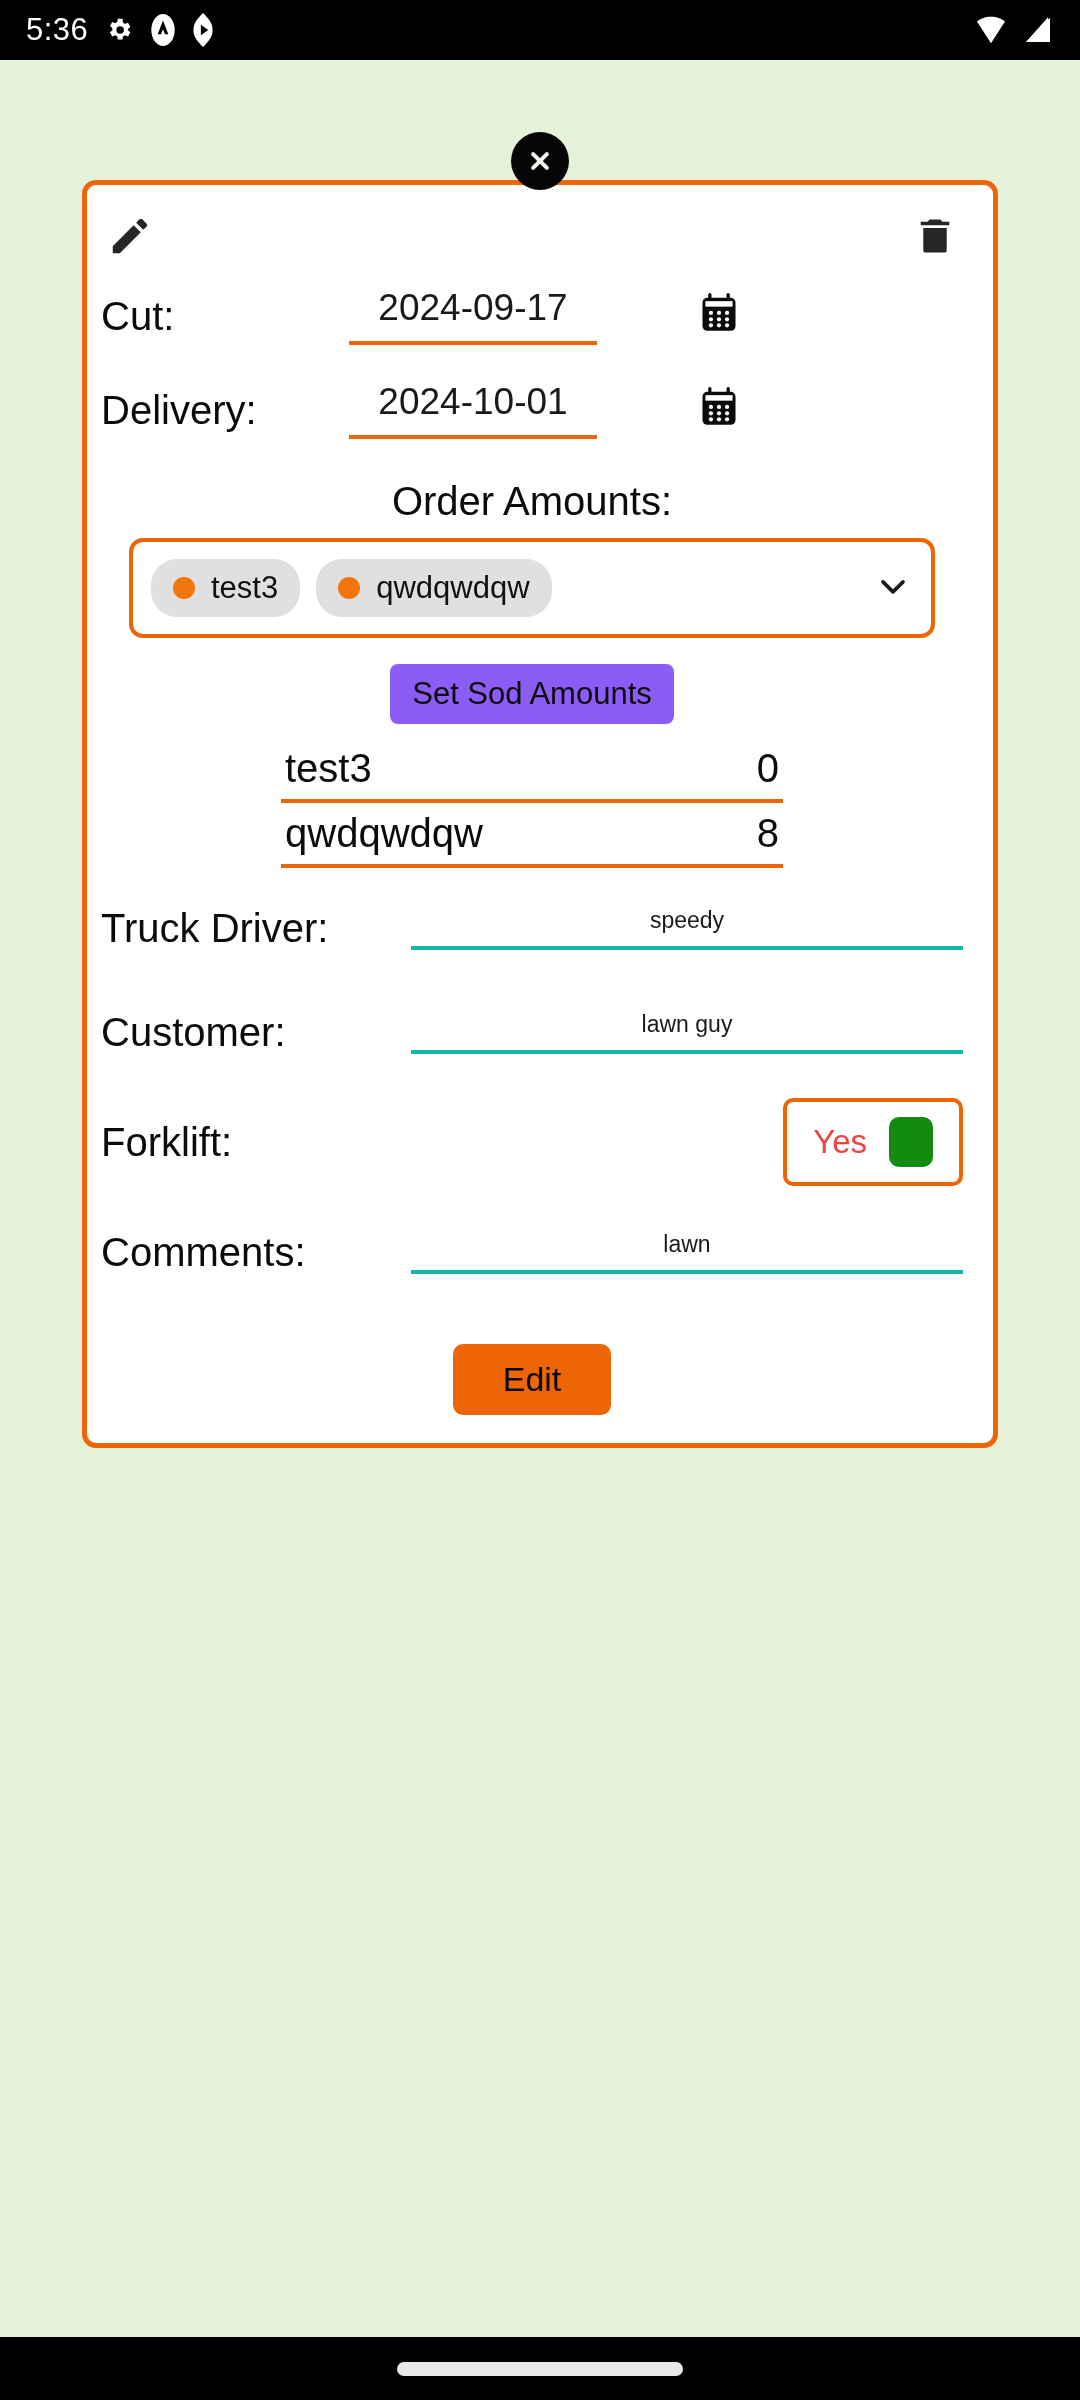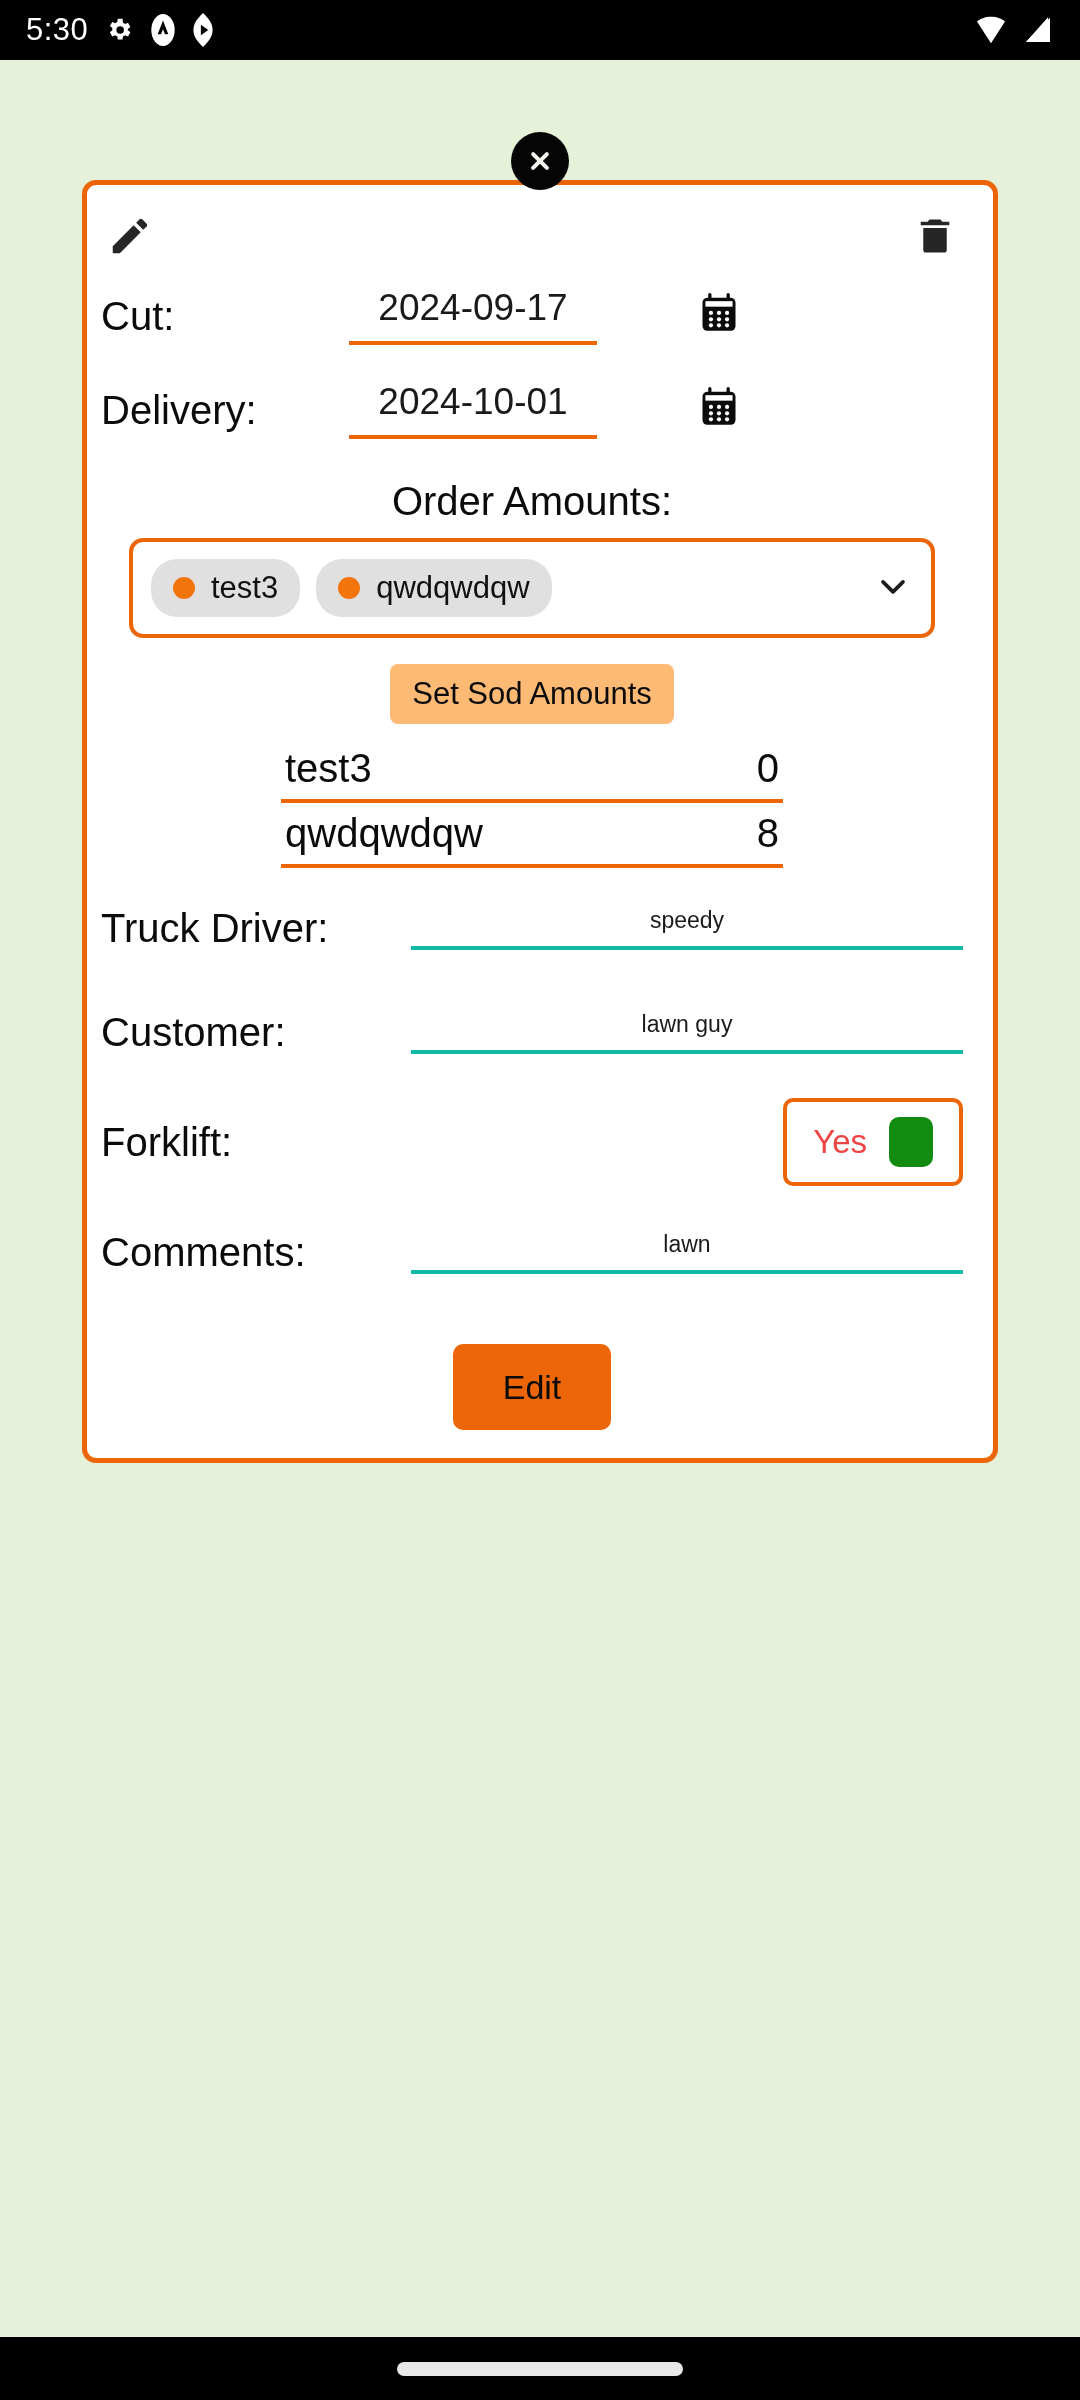--- a/index.html
+++ b/index.html
@@ -107,21 +107,21 @@
     border-radius: 50%;
     background: #f2740a;
     flex: none;
   }
   .chip-label { font-size: 31px; color: #111; }
   .chev { margin-left: auto; padding-left: 10px; }
 
   
   .sod-btn-wrap { display: flex; justify-content: center; margin-top: 26px; }
   .sod-btn {
-    background: #fdba74;
+    background: #8b5cf6;
     border: none;
     border-radius: 8px;
     padding: 12px 22px;
     font-size: 31px;
     color: #0b0b0b;
     font-family: "Liberation Sans", sans-serif;
   }
 
   
   .sod-list { margin: 22px 180px 0 180px; }
@@ -161,21 +161,21 @@
   }
   .bool-text { font-size: 33px; color: #ef4444; }
   .bool-swatch { width: 44px; height: 50px; border-radius: 10px; }
 
   
   .edit-wrap { display: flex; justify-content: center; margin-top: 40px; }
   .edit-btn {
     background: #ec6608;
     border: none;
     border-radius: 10px;
-    width: 158px; height: 86px;
+    width: 158px; height: 71px;
     font-size: 34px;
     color: #0b0b0b;
     font-family: "Liberation Sans", sans-serif;
   }
 
   
   .navbar {
     position: absolute; bottom: 0; left: 0;
     width: 1080px; height: 63px;
     background: #000;
@@ -185,21 +185,21 @@
     width: 286px; height: 14px;
     border-radius: 7px;
     background: #e8e8e8;
   }
 </style>
 </head>
 <body>
 
 <div class="statusbar">
   <div class="sb-left">
-    <span class="sb-time">5:30</span>
+    <span class="sb-time">5:36</span>
     <span class="ic">
       <svg width="30" height="30" viewBox="0 0 24 24" fill="#fff">
         <path d="M19.1 12.9a7.6 7.6 0 000-1.8l2-1.6-1.9-3.3-2.4 1a7.4 7.4 0 00-1.6-.9L14.8 3H11l-.4 2.6c-.6.2-1.1.5-1.6.9l-2.4-1-1.9 3.3 2 1.6a7.6 7.6 0 000 1.8l-2 1.6 1.9 3.3 2.4-1c.5.4 1 .7 1.6.9l.4 2.6h3.8l.4-2.6c.6-.2 1.1-.5 1.6-.9l2.4 1 1.9-3.3-2-1.6zM12.9 15a3 3 0 110-6 3 3 0 010 6z"></path>
       </svg>
     </span>
     <span class="ic">
       <svg width="26" height="34" viewBox="0 0 24 32">
         <ellipse cx="12" cy="16" rx="11" ry="15" fill="#fff"></ellipse>
         <path d="M12 7l5 13h-3.2L12 15.2 10.2 20H7z" fill="#000"></path>
       </svg>

